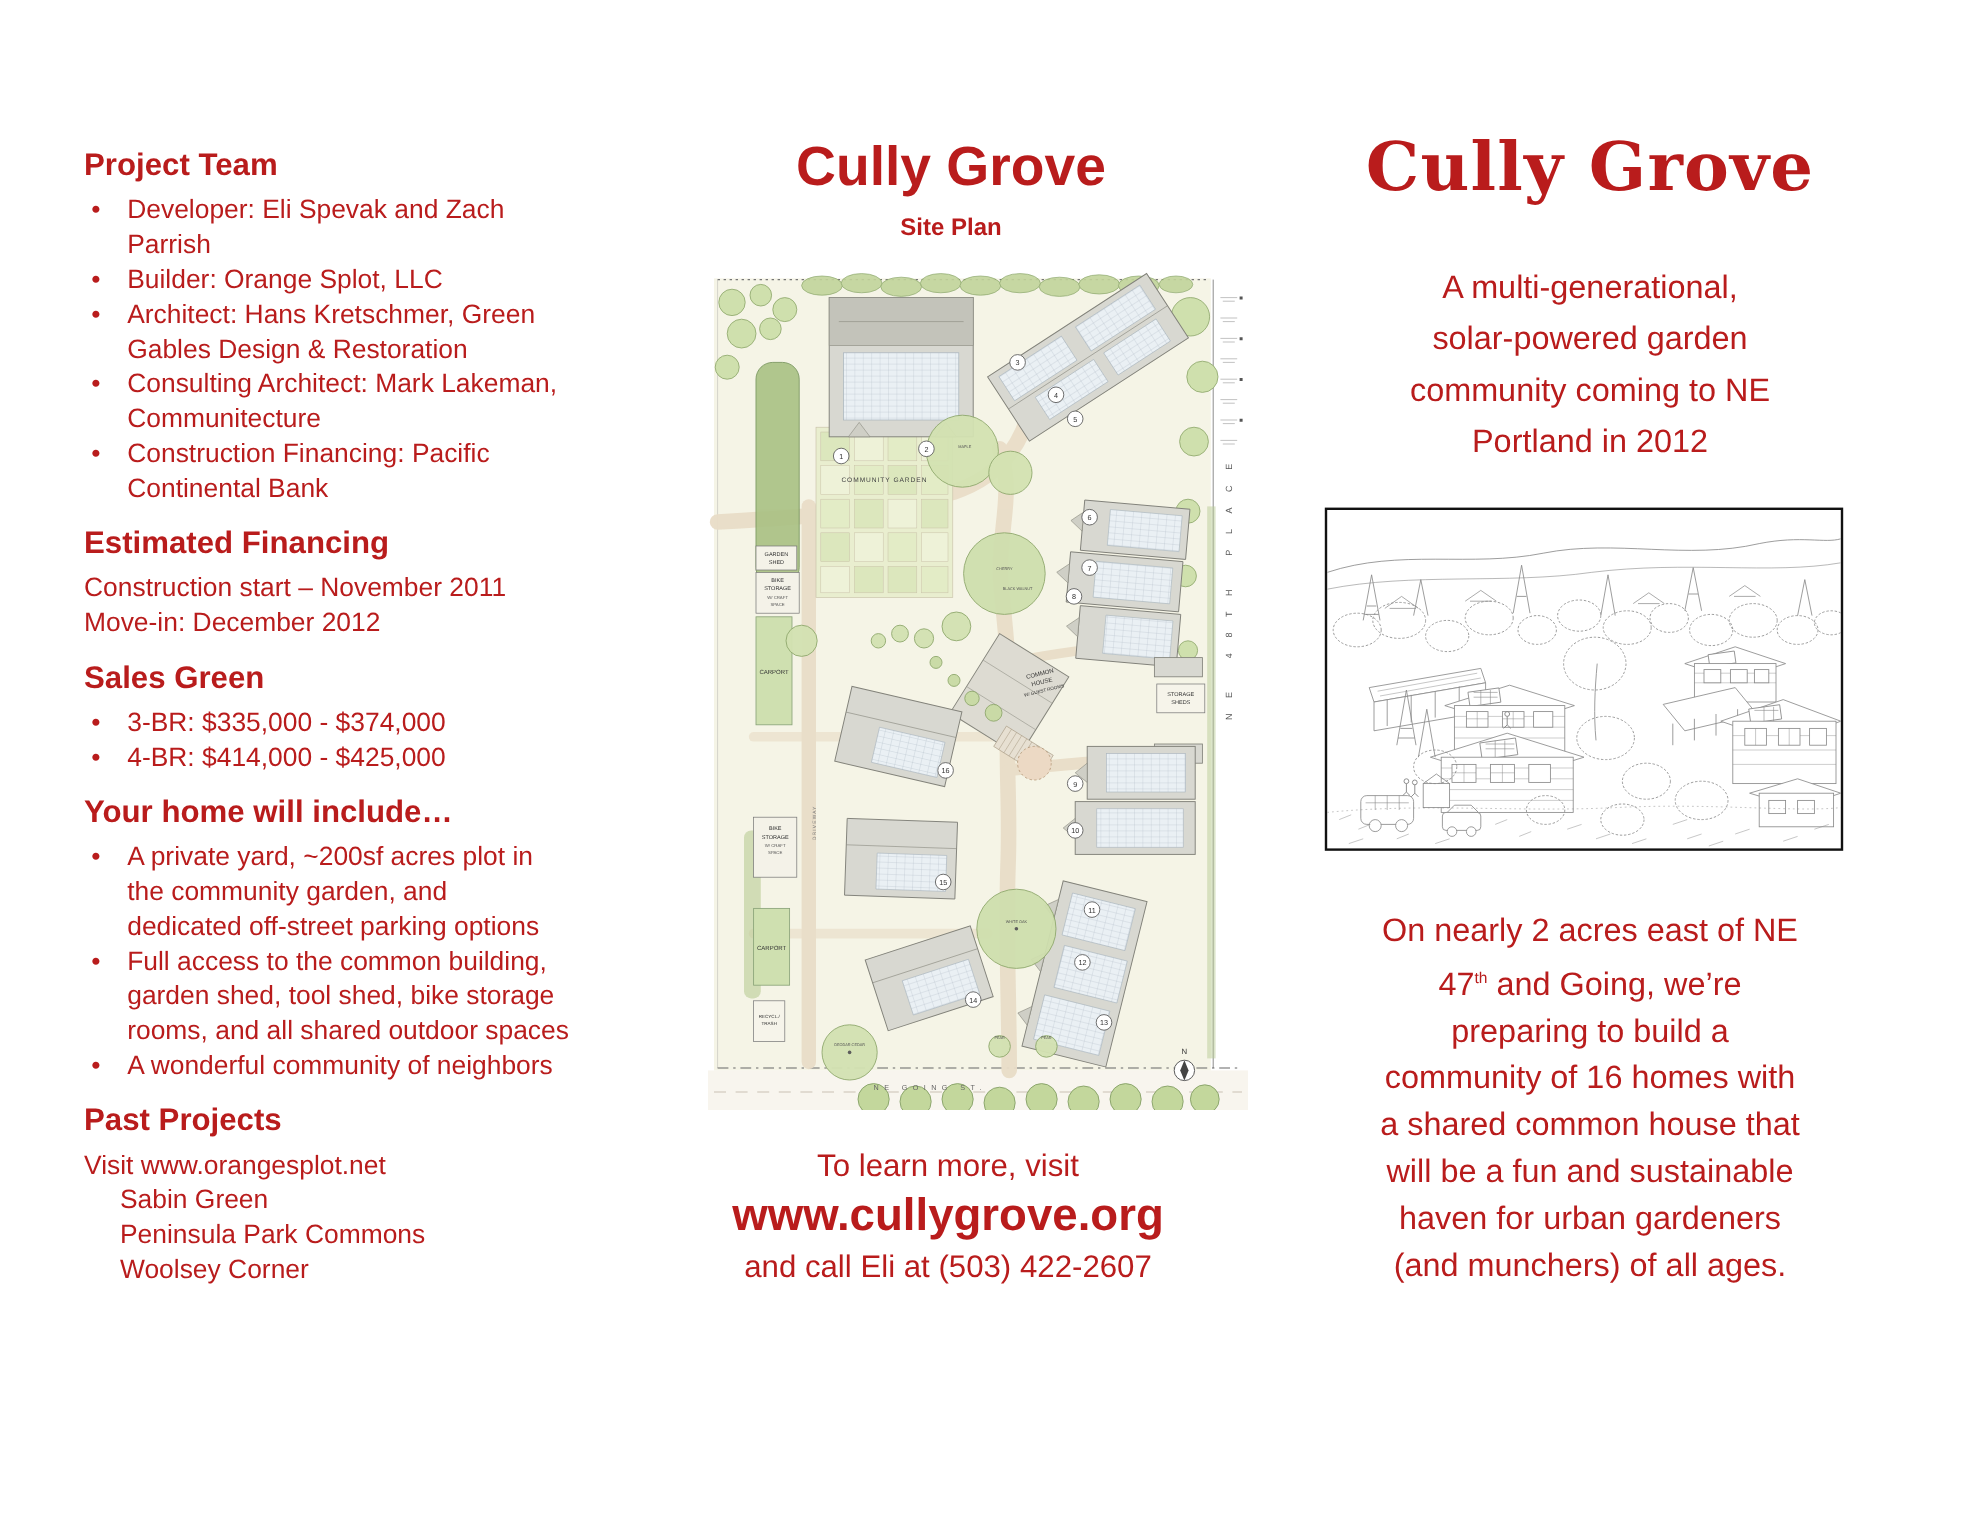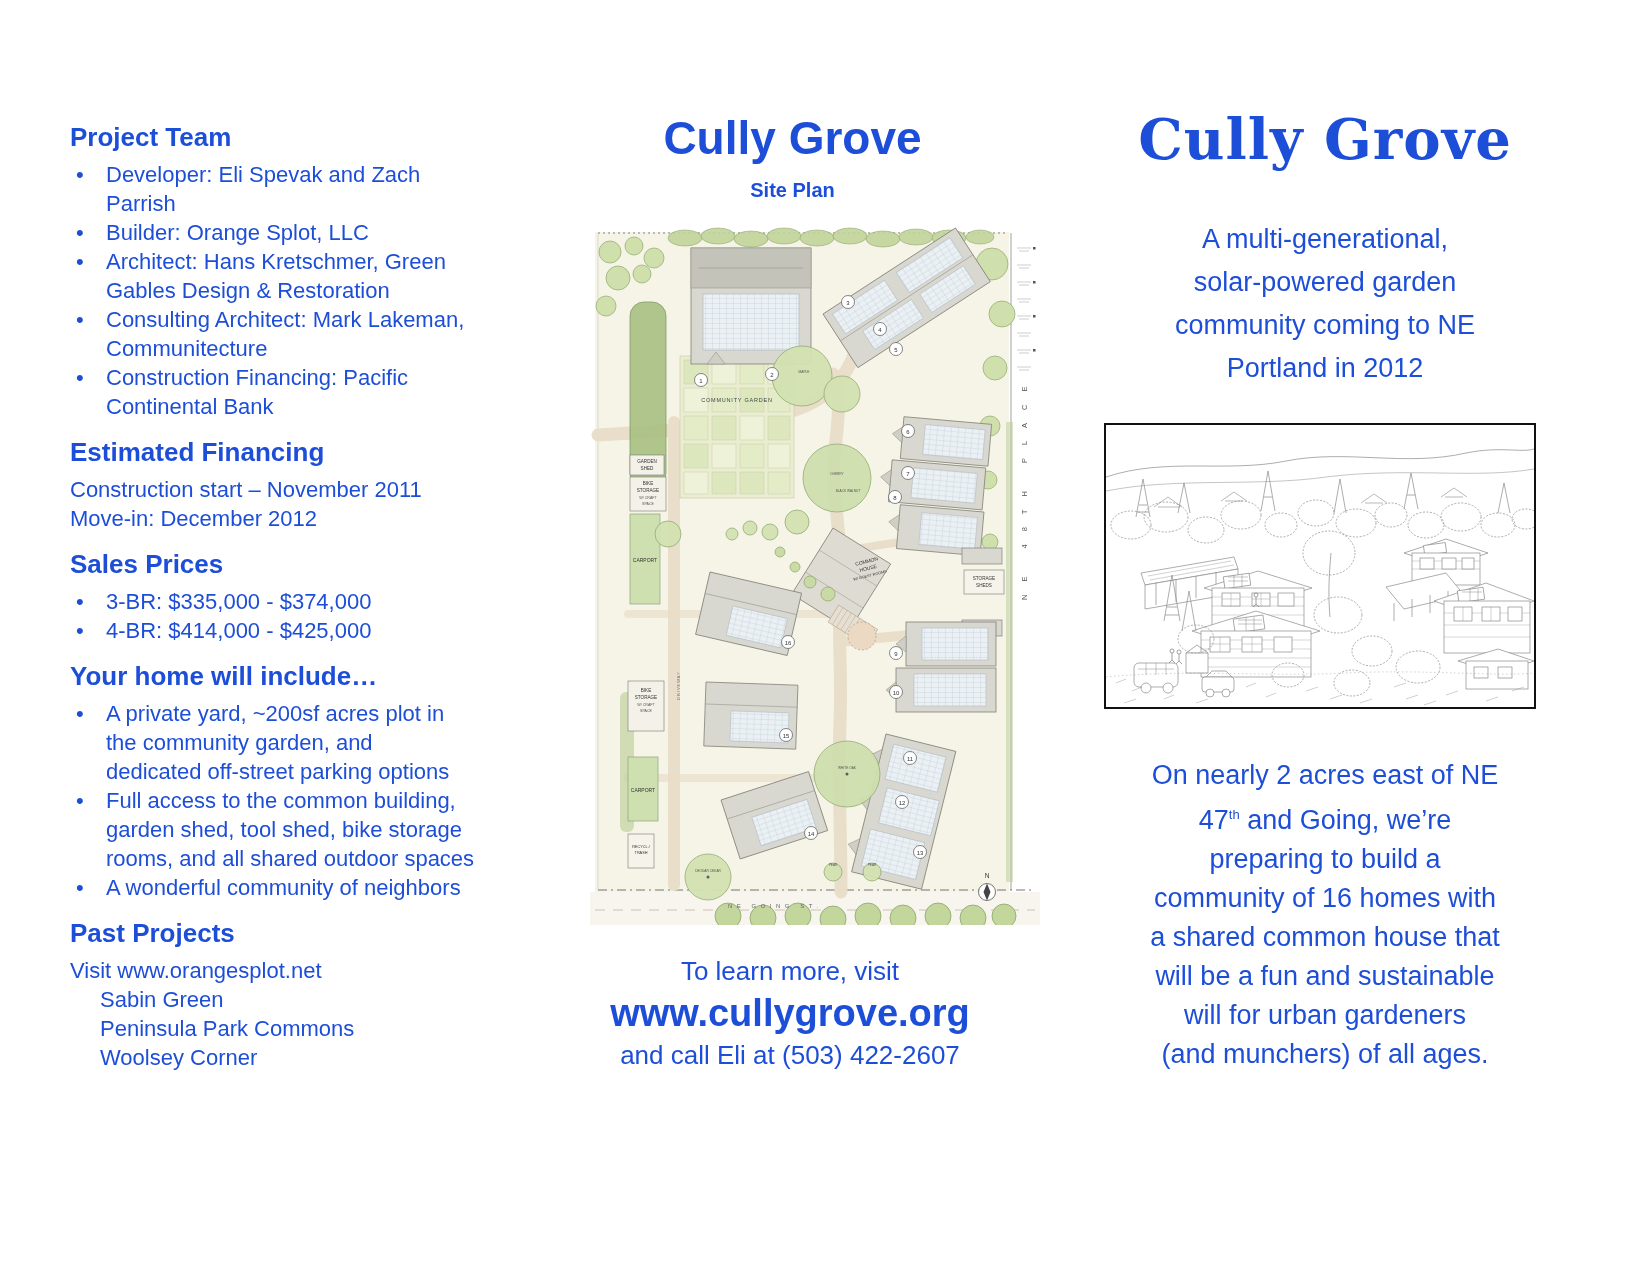--- a/index.html
+++ b/index.html
@@ -1,17 +1,17 @@
 <!DOCTYPE html>
 <html><head>
 <meta charset="utf-8">
 <style>
   html,body{margin:0;padding:0;background:#fff;}
   #page{position:relative;width:1651px;height:1275px;background:#ffffff;
-        font-family:"Liberation Sans",sans-serif;color:#1d4ed8;overflow:hidden;}
+        font-family:"Liberation Sans",sans-serif;color:#b91c1c;overflow:hidden;}
 
   
   .col-left{position:absolute;left:70px;top:122px;width:460px;}
   .hd{font-weight:bold;font-size:26px;line-height:30px;margin:16px 0 8px 0;}
   .hd.first{margin-top:0;}
   .body22{font-size:22px;line-height:29px;}
   .bul{display:flex;font-size:22px;line-height:29px;}
   .bul .dot{width:30px;padding-left:6px;flex:0 0 30px;}
   .bul .txt{flex:1;}
   .ln{display:block;}
@@ -82,21 +82,21 @@
       <span class="txt">
           <span class="ln">Construction Financing: Pacific</span>
           <span class="ln">Continental Bank</span>
         </span>
     </div>
 
     <div class="hd">Estimated Financing</div>
     <div class="body22">Construction start – November 2011</div>
     <div class="body22">Move-in: December 2012</div>
 
-    <div class="hd">Sales Prices</div>
+    <div class="hd">Sales Green</div>
     <div class="bul">
       <span class="dot">•</span>
       <span class="txt">
           <span class="ln">3-BR: $335,000 - $374,000</span>
         </span>
     </div>
     <div class="bul">
       <span class="dot">•</span>
       <span class="txt">
           <span class="ln">4-BR: $414,000 - $425,000</span>
@@ -604,17 +604,17 @@
     </svg>
   </div>
 
   <div class="rt-par">
     <div>On nearly 2 acres east of NE</div>
     <div><span>47</span><sup>th</sup><span> and Going, we’re</span></div>
     <div>preparing to build a</div>
     <div>community of 16 homes with</div>
     <div>a shared common house that</div>
     <div>will be a fun and sustainable</div>
-    <div>will for urban gardeners</div>
+    <div>haven for urban gardeners</div>
     <div>(and munchers) of all ages.</div>
   </div>
 
 </div>
 
 </body></html>

